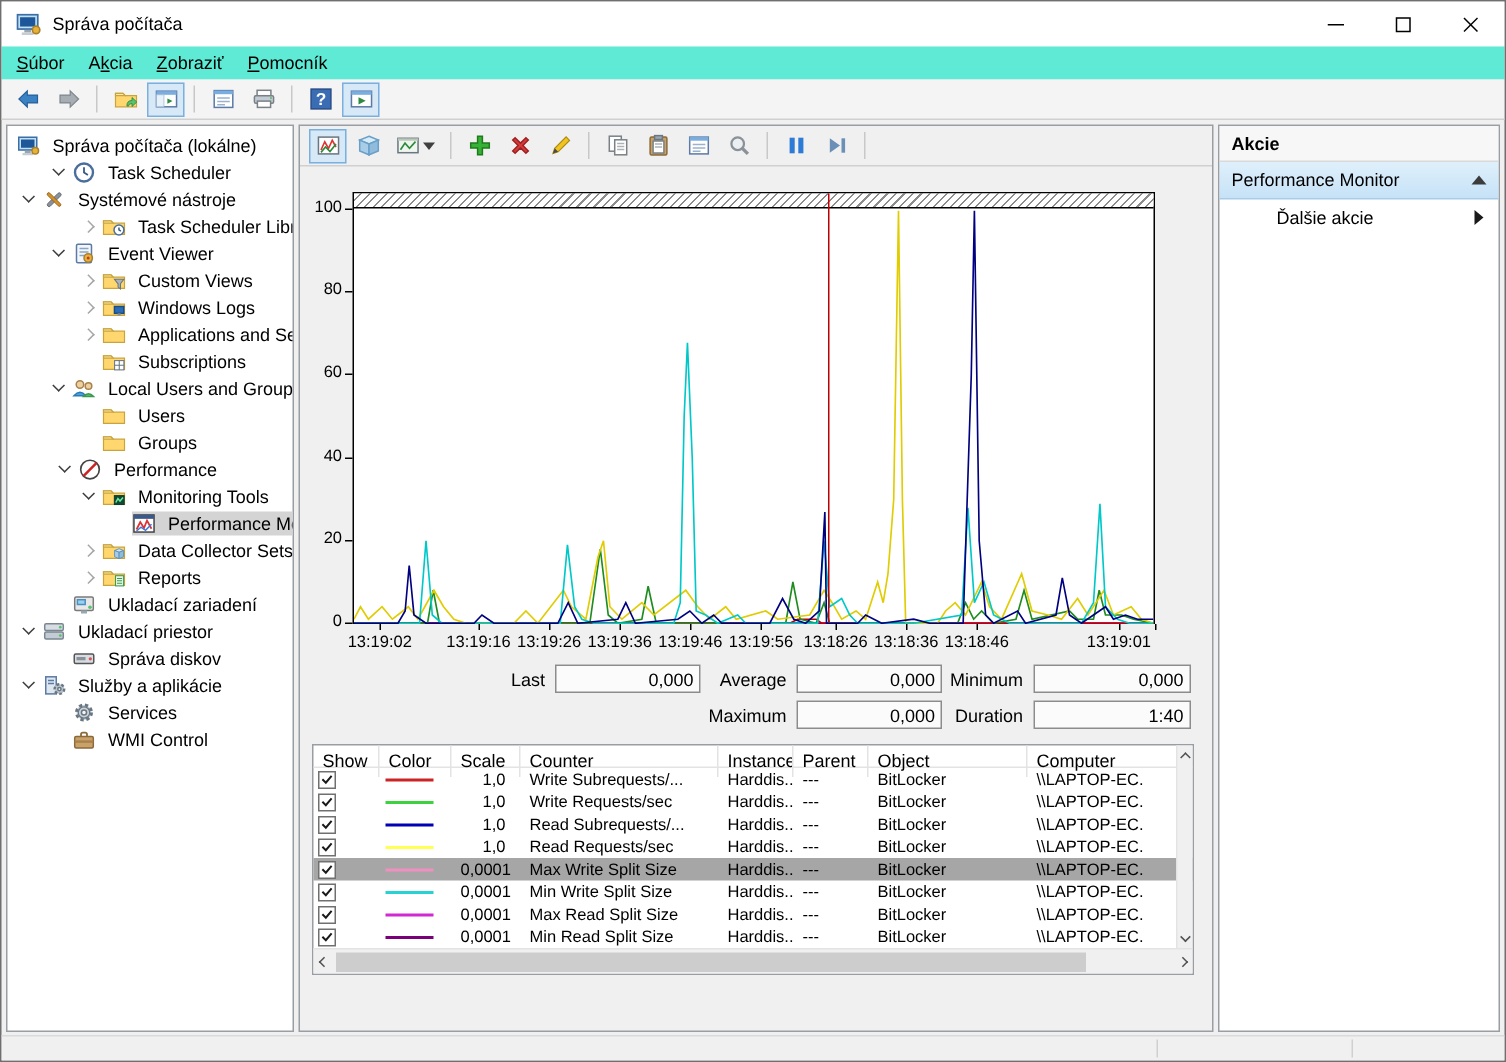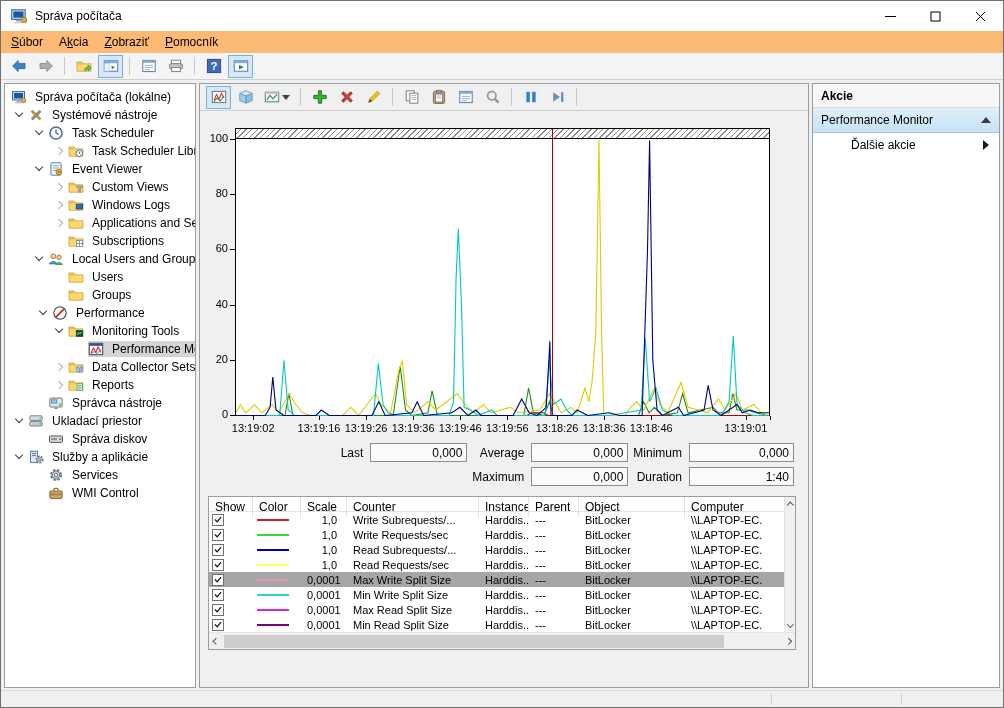--- a/index.html
+++ b/index.html
@@ -6,21 +6,21 @@
   *{box-sizing:border-box;}
   .window{width:1004px;height:708px;position:relative;background:#f0f0f0;
     font-family:"Liberation Sans",sans-serif;font-size:12px;color:#000;
     border:1px solid #6f6f6f;overflow:hidden;}
   
   .titlebar{height:30px;background:#fff;display:flex;align-items:center;}
   .titlebar .appicon{width:18px;height:18px;margin:0 7px 0 9px;}
   .title-text{flex:1;font-size:12px;}
   .winbtn{width:45px;height:29px;display:flex;align-items:center;justify-content:center;}
   
-  .menubar{height:22px;background:#fdba74;display:flex;align-items:center;padding-left:2px;}
+  .menubar{height:22px;background:#5eead4;display:flex;align-items:center;padding-left:2px;}
   .menu-item{padding:0 8px;height:22px;line-height:22px;}
   .menu-item u{text-decoration:underline;}
   
   .toolbar{height:27px;background:#f4f4f4;border-bottom:1px solid #d0d0d0;
     display:flex;align-items:center;padding-left:5px;gap:2px;}
   .tbtn{width:25px;height:23px;display:flex;align-items:center;justify-content:center;
     border:1px solid transparent;}
   .tbtn.sel{background:#d7e9f7;border:1px solid #7ab0dd;}
   .tsep{width:1px;height:18px;background:#c8c8c8;margin:0 4px;}
   .ic{width:16px;height:16px;display:block;}
@@ -215,42 +215,42 @@
             <svg viewBox="0 0 16 16" class="ic">
               <rect x="1.5" y="2.5" width="12" height="8.5" fill="#bfe0f7" stroke="#3a6ea5"></rect>
               <rect x="3" y="4" width="9" height="5.5" fill="#1e5799"></rect>
               <rect x="5.5" y="11.5" width="4" height="1.5" fill="#9aa7b0"></rect>
               <rect x="4" y="13" width="7" height="1.5" fill="#c5ccd2"></rect>
               <circle cx="12.5" cy="11.5" r="2.2" fill="#e8b23a" stroke="#a87f2a"></circle>
             </svg>
             <span class="tlabel">Správa počítača (lokálne)</span>
           </span>
         </div>
+        <div class="trow" style="padding-left: 26px;">
+          <span class="chev-slot">
+            <span class="chev open"></span>
+          </span>
+          <span class="selwrap">
+            <svg viewBox="0 0 16 16" class="ic">
+              <circle cx="8" cy="8" r="6" fill="#fff" stroke="#4a6f9c" stroke-width="1.6"></circle>
+              <path d="M8 4.5 L8 8 L10.6 9.6" stroke="#355a84" stroke-width="1.2" fill="none"></path>
+            </svg>
+            <span class="tlabel">Task Scheduler</span>
+          </span>
+        </div>
         <div class="trow" style="padding-left: 6px;">
           <span class="chev-slot">
             <span class="chev open"></span>
           </span>
           <span class="selwrap">
             <svg viewBox="0 0 16 16" class="ic">
               <rect x="2" y="7" width="12" height="2.4" rx="1.2" transform="rotate(-45 8 8)" fill="#8a9199" stroke="#5f6a73" stroke-width="0.6"></rect>
               <rect x="2" y="7" width="12" height="2" rx="1" transform="rotate(45 8 8)" fill="#d0902a" stroke="#96601a" stroke-width="0.6"></rect>
             </svg>
             <span class="tlabel">Systémové nástroje</span>
-          </span>
-        </div>
-        <div class="trow" style="padding-left: 26px;">
-          <span class="chev-slot">
-            <span class="chev open"></span>
-          </span>
-          <span class="selwrap">
-            <svg viewBox="0 0 16 16" class="ic">
-              <circle cx="8" cy="8" r="6" fill="#fff" stroke="#4a6f9c" stroke-width="1.6"></circle>
-              <path d="M8 4.5 L8 8 L10.6 9.6" stroke="#355a84" stroke-width="1.2" fill="none"></path>
-            </svg>
-            <span class="tlabel">Task Scheduler</span>
           </span>
         </div>
         <div class="trow" style="padding-left: 46px;">
           <span class="chev-slot">
             <span class="chev closed"></span>
           </span>
           <span class="selwrap">
             <svg viewBox="0 0 16 16" class="ic">
               <path d="M1 4.2 L6 4.2 L7.5 5.8 L15 5.8 L15 13.2 L1 13.2 Z" fill="#ffd76e" stroke="#c9a43c" stroke-width="0.8"></path>
               <path d="M1 4.2 L6 4.2 L7.5 5.8 L1 5.8 Z" fill="#ffe9a8" stroke="#c9a43c" stroke-width="0.8"></path>
@@ -433,21 +433,21 @@
         </div>
         <div class="trow" style="padding-left: 26px;">
           <span class="chev-slot"></span>
           <span class="selwrap">
             <svg viewBox="0 0 16 16" class="ic">
               <rect x="1.8" y="3" width="12.4" height="9" rx="1" fill="#e8e8e8" stroke="#7a7a7a"></rect>
               <rect x="3.6" y="4.8" width="5.2" height="3.2" fill="#9ad0f0" stroke="#4a90c0"></rect>
               <circle cx="12" cy="9.8" r="1.2" fill="#58c26e"></circle>
               <rect x="6" y="12" width="4" height="2" fill="#9aa7b0"></rect>
             </svg>
-            <span class="tlabel">Správca nástroje</span>
+            <span class="tlabel">Ukladací zariadení</span>
           </span>
         </div>
         <div class="trow" style="padding-left: 6px;">
           <span class="chev-slot">
             <span class="chev open"></span>
           </span>
           <span class="selwrap">
             <svg viewBox="0 0 16 16" class="ic">
               <rect x="1.8" y="2.8" width="12.4" height="4.6" rx="1" fill="#d7dde3" stroke="#7a8691"></rect>
               <rect x="1.8" y="8.4" width="12.4" height="4.6" rx="1" fill="#c3ccd4" stroke="#7a8691"></rect>

